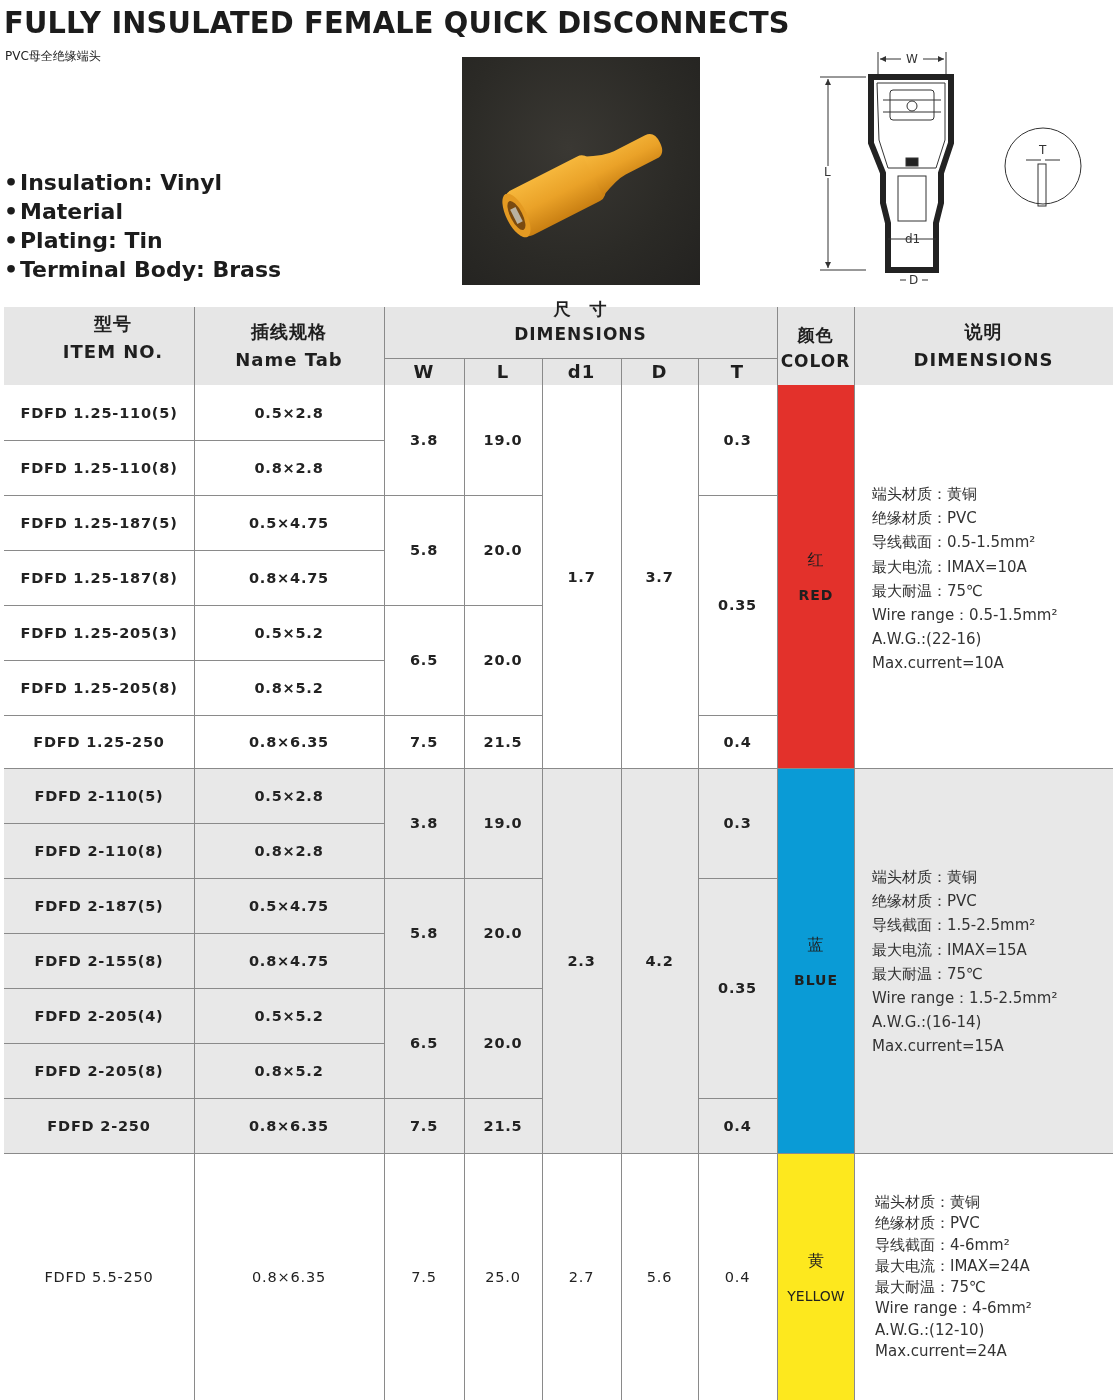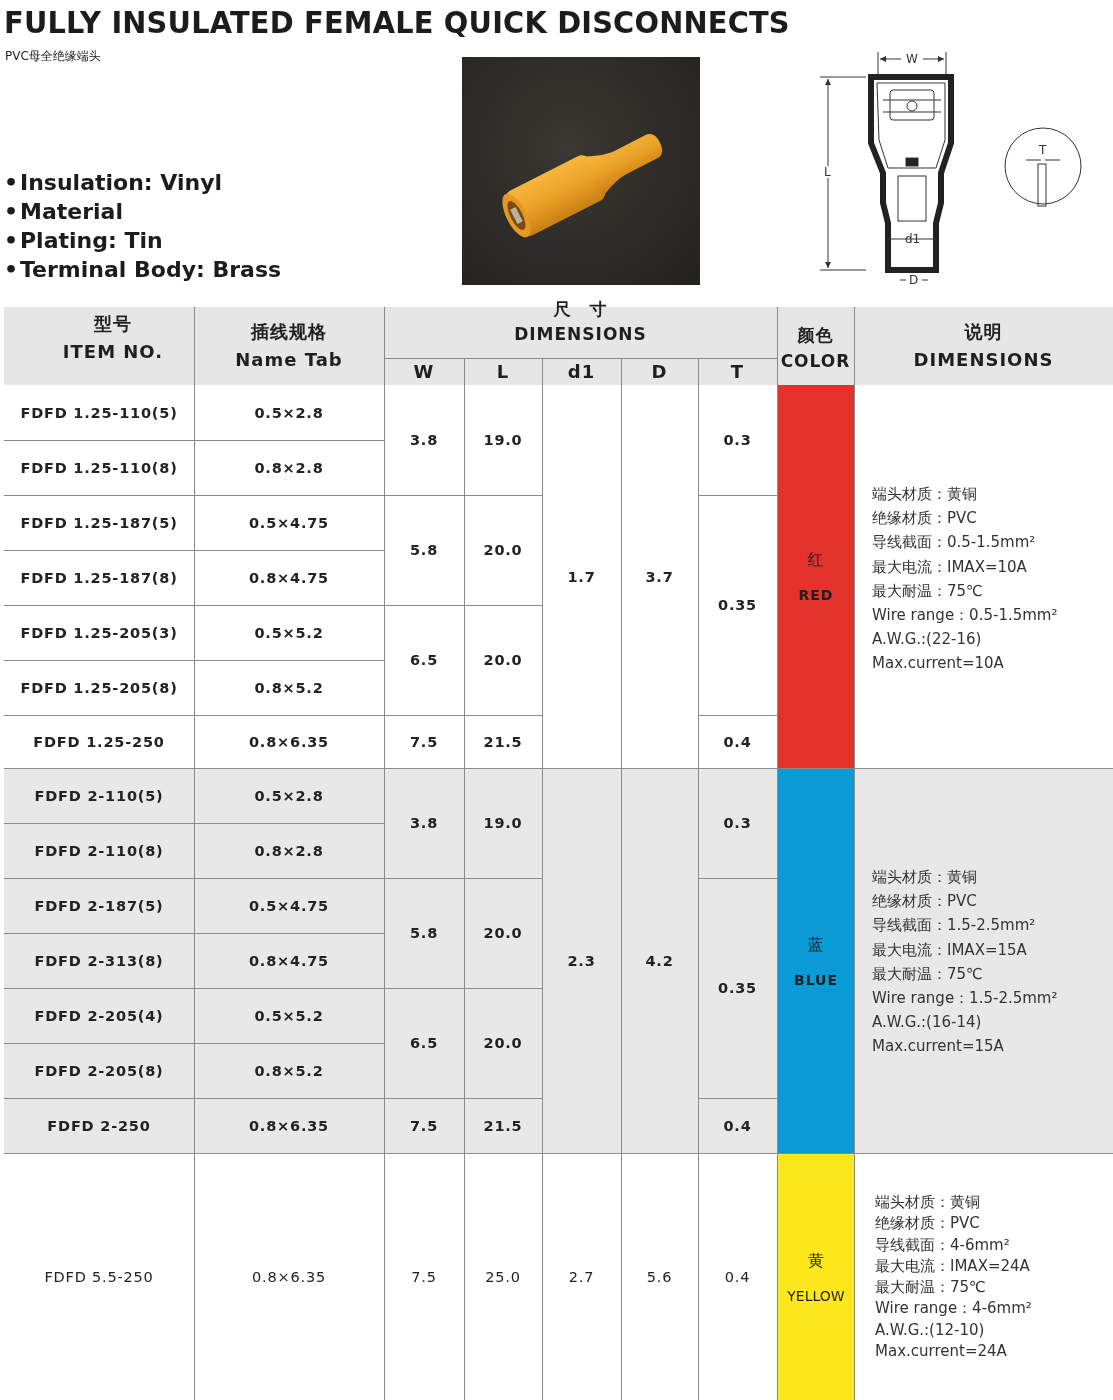--- a/index.html
+++ b/index.html
@@ -219,21 +219,21 @@
 <div class="hline" style="left:698px;top:878px;width:79px;"></div>
 <div class="hline" style="left:698px;top:1098px;width:79px;"></div>
 <div class="hline" style="left:4px;top:1153px;width:1109px;"></div>
 
 <div class="cell" style="left:4px;top:768px;width:190px;height:55px;">FDFD 2-110(5)</div>
 <div class="cell" style="left:194px;top:768px;width:190px;height:55px;">0.5×2.8</div>
 <div class="cell" style="left:4px;top:823px;width:190px;height:55px;">FDFD 2-110(8)</div>
 <div class="cell" style="left:194px;top:823px;width:190px;height:55px;">0.8×2.8</div>
 <div class="cell" style="left:4px;top:878px;width:190px;height:55px;">FDFD 2-187(5)</div>
 <div class="cell" style="left:194px;top:878px;width:190px;height:55px;">0.5×4.75</div>
-<div class="cell" style="left:4px;top:933px;width:190px;height:55px;">FDFD 2-313(8)</div>
+<div class="cell" style="left:4px;top:933px;width:190px;height:55px;">FDFD 2-155(8)</div>
 <div class="cell" style="left:194px;top:933px;width:190px;height:55px;">0.8×4.75</div>
 <div class="cell" style="left:4px;top:988px;width:190px;height:55px;">FDFD 2-205(4)</div>
 <div class="cell" style="left:194px;top:988px;width:190px;height:55px;">0.5×5.2</div>
 <div class="cell" style="left:4px;top:1043px;width:190px;height:55px;">FDFD 2-205(8)</div>
 <div class="cell" style="left:194px;top:1043px;width:190px;height:55px;">0.8×5.2</div>
 <div class="cell" style="left:4px;top:1098px;width:190px;height:55px;">FDFD 2-250</div>
 <div class="cell" style="left:194px;top:1098px;width:190px;height:55px;">0.8×6.35</div>
 
 <div class="cell" style="left:384px;top:768px;width:80px;height:110px;">3.8</div>
 <div class="cell" style="left:464px;top:768px;width:78px;height:110px;">19.0</div>

